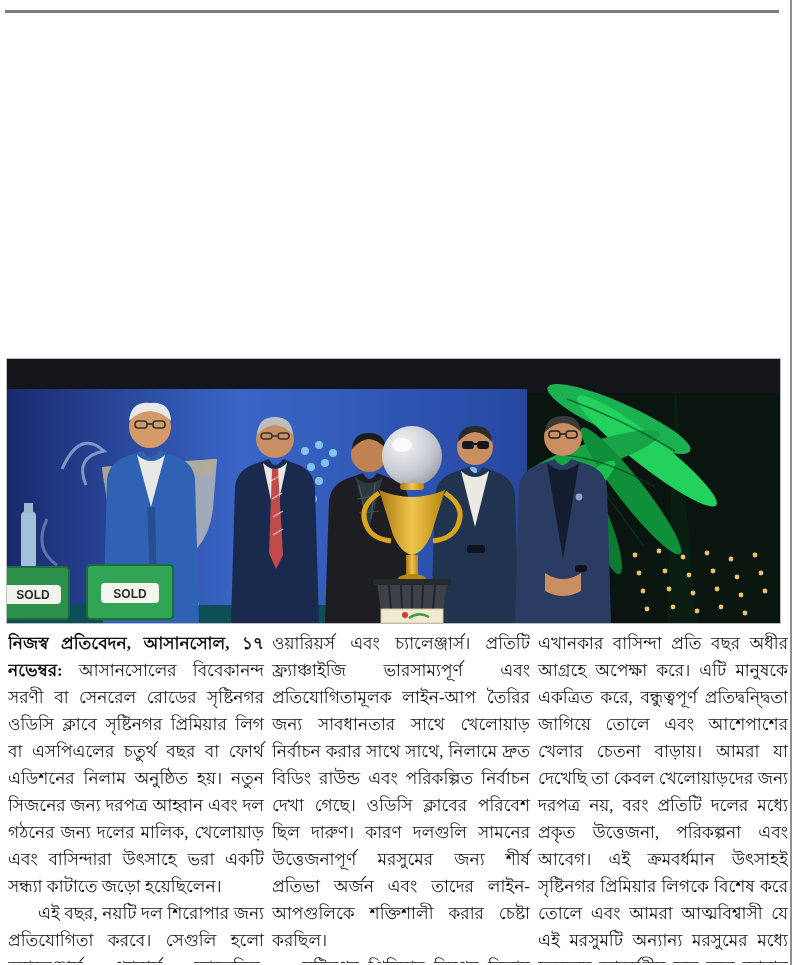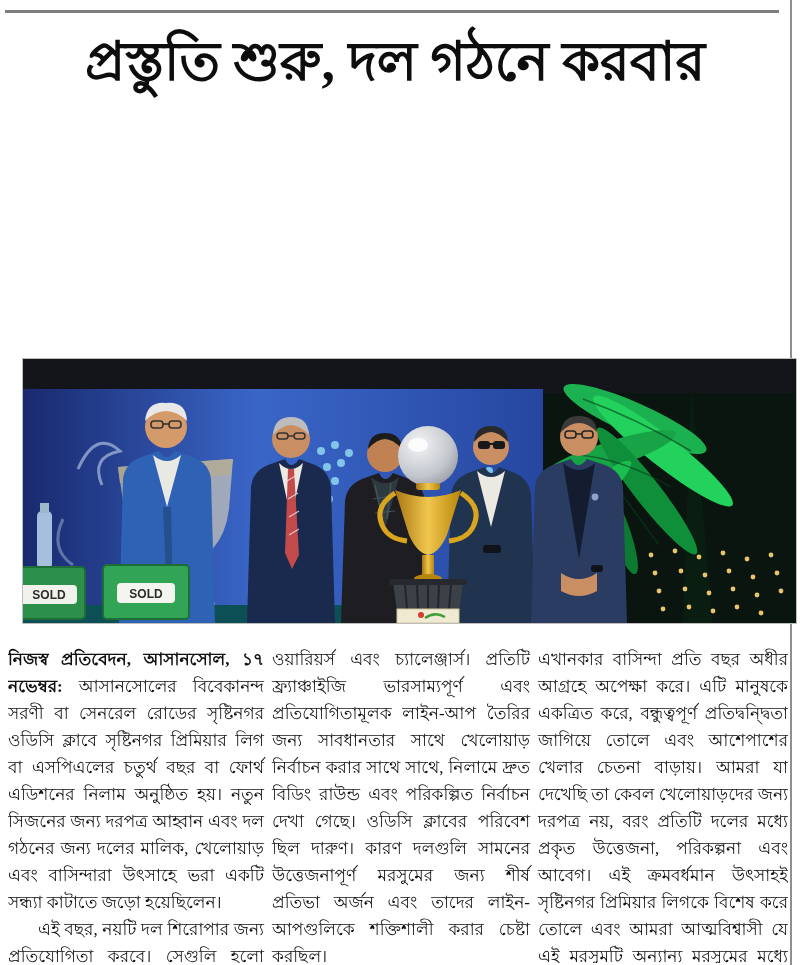--- a/index.html
+++ b/index.html
@@ -10,44 +10,43 @@
   }
   .top-rule{position:absolute;left:5px;top:10px;width:774px;height:3px;background:#7d7d7d;}
   .right-rule{position:absolute;left:790px;top:0;width:2px;height:965px;background:#8f8f8f;}
   .headline{
     position:absolute;left:12px;top:22px;width:766px;height:330px;
     text-align:center;font-weight:700;font-size:54px;line-height:80px;color:#0d0d0d;
     letter-spacing:0px;
   }
   .headline div{white-space:nowrap;}
   .photo{
-    position:absolute;left:22px;top:358px;width:773px;height:264px;
+    position:absolute;left:6px;top:358px;width:773px;height:264px;
     border:1px solid #bdbdbd;box-sizing:content-box;background:#0a1510;overflow:hidden;
   }
   .photo svg{display:block;}
   .body-text{
     position:absolute;left:8px;top:630px;width:780px;height:333px;
     display:flex;gap:8px;overflow:hidden;
   }
-  .col{font-size:17px;line-height:27px;text-align:justify;margin-top:16px;}
+  .col{font-size:17px;line-height:27px;text-align:justify;}
   .col1{width:256px;}
   .col2{width:258px;}
   .col3{width:250px;}
   .col p{margin:0;}
   .col p.indent{text-indent:30px;}
   .dateline{font-weight:700;}
 </style>
 </head>
 <body>
 
 <div class="top-rule"></div>
 <div class="right-rule"></div>
 
 <div class="headline">
-  <div>প্রস্তুতি শুরু, দল গঠনে করবার</div>
 </div>
 
 <div class="photo">
   <svg width="773" height="264" viewBox="0 0 773 264" xmlns="http://www.w3.org/2000/svg">
     <defs>
       <linearGradient id="gScreen" x1="0" y1="0" x2="1" y2="0">
         <stop offset="0" stop-color="#19296e"></stop>
         <stop offset="0.45" stop-color="#3a66c8"></stop>
         <stop offset="1" stop-color="#2647a0"></stop>
       </linearGradient>

